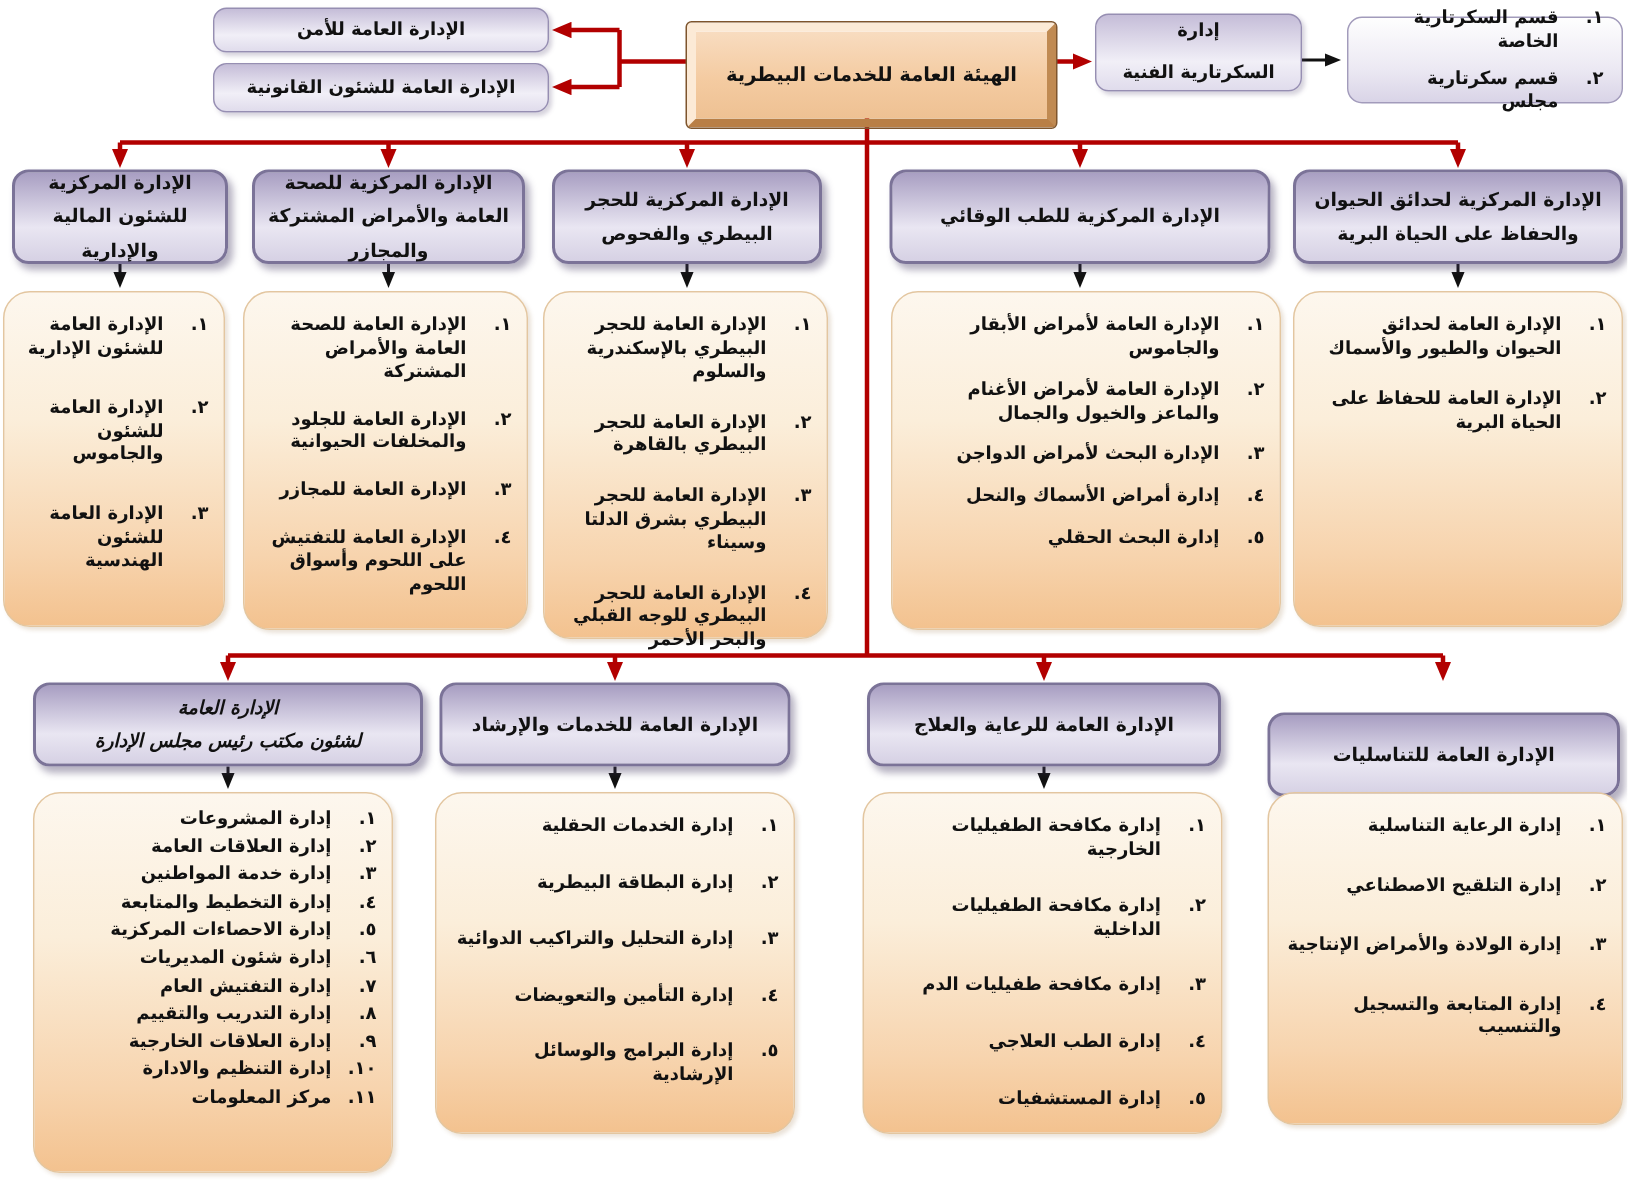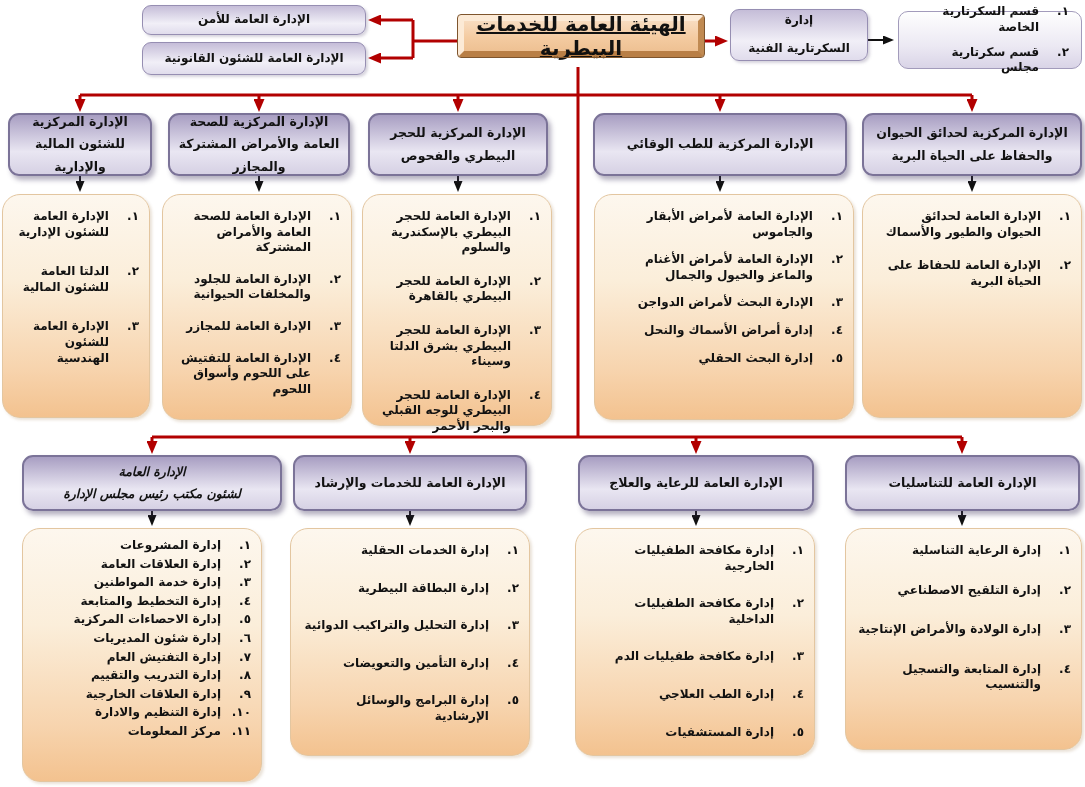--- a/index.html
+++ b/index.html
@@ -5,27 +5,26 @@
   html,body{margin:0;padding:0;background:#fff;}
   #canvas{
     position:relative;width:1085px;height:787px;background:#fff;overflow:hidden;
     font-family:"DejaVu Sans",sans-serif;font-weight:700;color:#111;direction:rtl;
   }
   #wires{position:absolute;left:0;top:0;z-index:0;}
   .node{position:absolute;z-index:1;box-sizing:border-box;}
 
   
   .root-box{
-    left:458px;top:15px;width:246px;height:42px;
+    left:458px;top:15px;width:246px;height:70px;
     background:linear-gradient(180deg,#f8dcc0 0%,#f4cba1 55%,#eec193 100%);
     border:6px solid;border-color:#fcead6 #c08a52 #b97f46 #fcead6;border-radius:3px;
     outline:1px solid #7e552d;
     display:flex;align-items:center;justify-content:center;text-align:center;
-    font-size:20px;
-    text-decoration:underline;
+    font-size:13px;
   }
   
   .lav{
     background:linear-gradient(180deg,#c5bdd8 0%,#f1eff7 62%,#e0dcec 100%);
     border:1px solid #968eb2;border-radius:9px;
     display:flex;align-items:center;justify-content:center;text-align:center;
     font-size:12px;white-space:pre-line;line-height:1.6;
     box-shadow:2px 2px 3px rgba(90,80,120,.25);
   }
   #tl1{left:142px;top:5px;width:224px;height:30px;}
@@ -45,21 +44,21 @@
     display:flex;align-items:center;justify-content:center;text-align:center;
     font-size:12.5px;white-space:pre-line;line-height:1.8;padding:2px 6px;
     box-shadow:3px 4px 5px rgba(70,60,100,.4);
   }
   .hdr.r1{top:113px;height:63px;}
   #h1{left:8px;width:144px;}   #h2{left:168px;width:182px;}
   #h3{left:368px;width:180px;} #h4{left:593px;width:254px;}
   #h5{left:862px;width:220px;}
   .hdr.r2{top:455px;height:56px;}
   #bh1{left:22px;width:260px;font-style:italic;}  #bh2{left:293px;width:234px;}
-  #bh3{left:578px;width:236px;} #bh4{left:845px;width:235px;}
+  #bh3{left:578px;width:236px;} #bh4{left:845px;width:235px;margin-top:20px;}
 
   
   .plist{
     background:linear-gradient(180deg,#fdf7ee 0%,#fbeeda 38%,#f7d4ae 78%,#f3c28f 100%);
     border:1px solid #e3c6a0;border-radius:18px;
     display:flex;flex-direction:column;
     padding:14px 10px 10px 8px;font-size:12px;
     box-shadow:2px 2px 3px rgba(150,110,60,.2);
   }
   .plist.t{top:194px;}
@@ -151,21 +150,21 @@
   <div id="h4" class="node hdr r1">الإدارة المركزية للطب الوقائي</div>
   <div id="h5" class="node hdr r1">الإدارة المركزية لحدائق الحيوان والحفاظ على الحياة البرية</div>
 
   <div id="l1" class="node plist t">
       <div class="li">
         <span class="num">١.</span>
         <span class="txt">الإدارة العامة للشئون الإدارية</span>
       </div>
       <div class="li">
         <span class="num">٢.</span>
-        <span class="txt">الدلتا العامة للشئون المالية</span>
+        <span class="txt">الإدارة العامة للشئون والجاموس</span>
       </div>
       <div class="li">
         <span class="num">٣.</span>
         <span class="txt">الإدارة العامة للشئون الهندسية</span>
       </div>
     </div>
   <div id="l2" class="node plist t">
       <div class="li">
         <span class="num">١.</span>
         <span class="txt">الإدارة العامة للصحة العامة والأمراض المشتركة</span>

